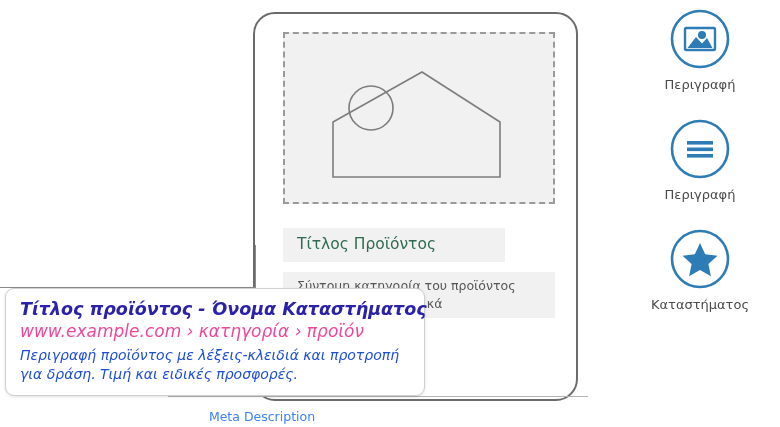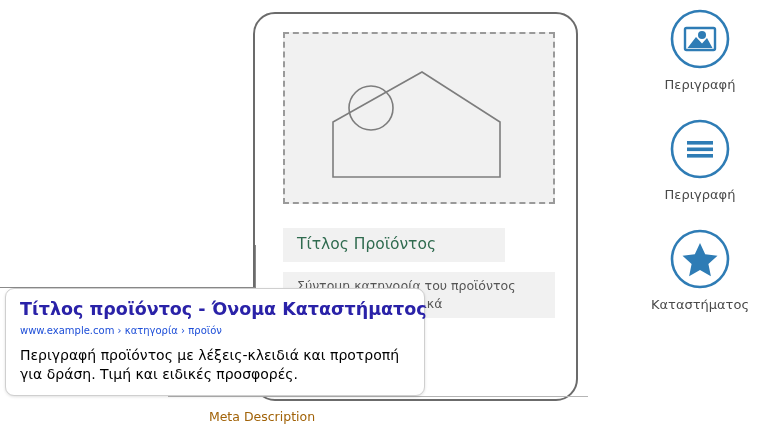--- a/index.html
+++ b/index.html
@@ -113,52 +113,53 @@
     left: 5px;
     top: 288px;
     width: 420px;
     height: 108px;
     background: #ffffff;
     border: 1px solid #cfcfcf;
     border-radius: 9px;
     box-sizing: border-box;
     padding: 10px 14px 0 14px;
     box-shadow: 0 1px 3px rgba(0,0,0,0.12);
+    font-style: italic;
   }
   #serp-title {
     font-size: 17.5px;
     font-weight: bold;
     color: #2a22a8;
     line-height: 21px;
     white-space: nowrap;
   }
   #serp-url {
-    font-size: 10px;
-    color: #1d4ed8;
+    font-size: 17px;
+    color: #ec4899;
     line-height: 20px;
     margin-top: 1px;
     white-space: nowrap;
   }
   #serp-description {
     font-size: 14px;
-    color: #000000;
+    color: #1d4ed8;
     line-height: 19px;
     margin-top: 5px;
     width: 392px;
   }
 
   
   #meta-description-caption {
     position: absolute;
     left: 162px;
     top: 409px;
     width: 200px;
     text-align: center;
     font-size: 12.5px;
-    color: #a16207;
+    color: #3b82f6;
   }
 
   
   .feature-item {
     position: absolute;
     width: 160px;
     text-align: center;
   }
   #feature-photo   { left: 620px; top: 8px; }
   #feature-desc    { left: 620px; top: 118px; }

